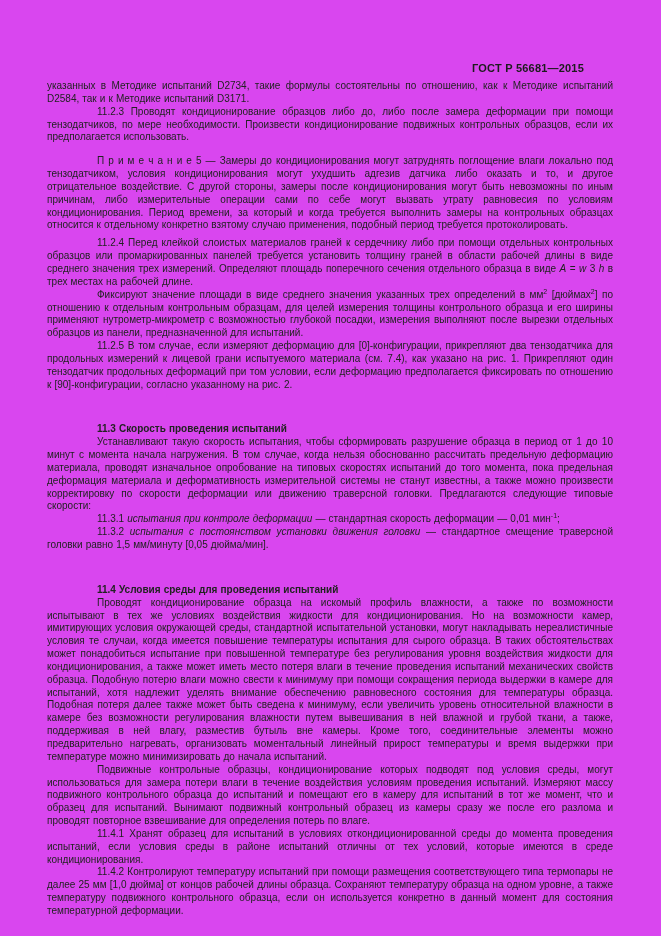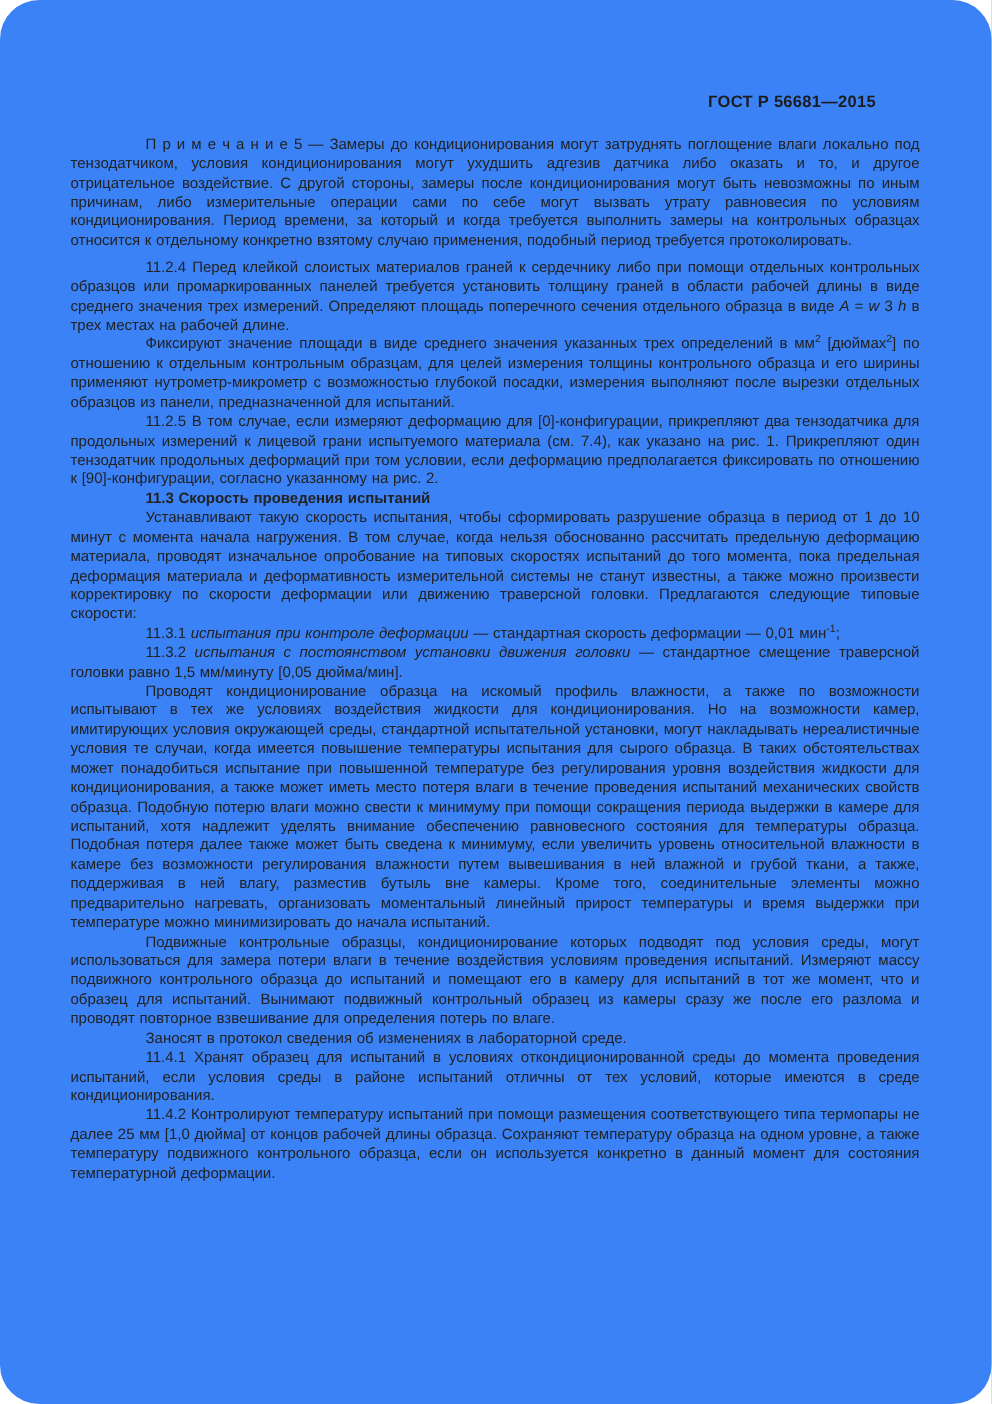--- a/index.html
+++ b/index.html
@@ -11,22 +11,21 @@
     width: 661px;
     height: 936px;
     position: relative;
     font-family: "Liberation Sans", sans-serif;
     color: #222222;
     overflow: hidden;
   }
   .page {
     position: absolute;
     inset: 0;
-    background: #3b82f6;
-    border-radius: 26px;
+    background: #d946ef;
   }
   .doc-header {
     position: absolute;
     top: 62px;
     left: 47px;
     width: 537px; 
     text-align: right;
     font-size: 11px;
     font-weight: bold;
     letter-spacing: 0.2px;
@@ -45,20 +44,21 @@
     text-align: justify;
     text-indent: 50px;
     word-spacing: 0.3px;
   }
   .text-block p.noindent {
     text-indent: 0;
   }
   .text-block p.heading {
     font-weight: bold;
     text-align: left;
+    margin-top: 32px;
   }
   .text-block p.note {
     margin-top: 11px;
     margin-bottom: 5px;
   }
   .run-i { font-style: italic; }
   .run-sup {
     font-size: 7px;
     vertical-align: 4px;
     line-height: 0;
@@ -73,28 +73,30 @@
     color: #222222;
   }
 </style>
 </head>
 <body>
 
 <div class="page">
   <div class="doc-header">ГОСТ Р 56681—2015</div>
 
   <main class="text-block">
+      <p class="body noindent">указанных в Методике испытаний D2734, такие формулы состоятельны по отношению, как к Методике испытаний D2584, так и к Методике испытаний D3171.</p>
+      <p class="body">11.2.3 Проводят кондиционирование образцов либо до, либо после замера деформации при помощи тензодатчиков, по мере необходимости. Произвести кондиционирование подвижных контрольных образцов, если их предполагается использовать.</p>
       <p class="note">П р и м е ч а н и е 5 — Замеры до кондиционирования могут затруднять поглощение влаги локально под тензодатчиком, условия кондиционирования могут ухудшить адгезив датчика либо оказать и то, и другое отрицательное воздействие. С другой стороны, замеры после кондиционирования могут быть невозможны по иным причинам, либо измерительные операции сами по себе могут вызвать утрату равновесия по условиям кондиционирования. Период времени, за который и когда требуется выполнить замеры на контрольных образцах относится к отдельному конкретно взятому случаю применения, подобный период требуется протоколировать.</p>
       <p class="body">11.2.4 Перед клейкой слоистых материалов граней к сердечнику либо при помощи отдельных контрольных образцов или промаркированных панелей требуется установить толщину граней в области рабочей длины в виде среднего значения трех измерений. Определяют площадь поперечного сечения отдельного образца в виде <span class="run-i">A</span> = <span class="run-i">w</span> 3 <span class="run-i">h</span> в трех местах на рабочей длине.</p>
       <p class="body">Фиксируют значение площади в виде среднего значения указанных трех определений в мм<span class="run-sup">2</span> [дюймах<span class="run-sup">2</span>] по отношению к отдельным контрольным образцам, для целей измерения толщины контрольного образца и его ширины применяют нутрометр-микрометр с возможностью глубокой посадки, измерения выполняют после вырезки отдельных образцов из панели, предназначенной для испытаний.</p>
       <p class="body">11.2.5 В том случае, если измеряют деформацию для [0]-конфигурации, прикрепляют два тензодатчика для продольных измерений к лицевой грани испытуемого материала (см. 7.4), как указано на рис. 1. Прикрепляют один тензодатчик продольных деформаций при том условии, если деформацию предполагается фиксировать по отношению к [90]-конфигурации, согласно указанному на рис. 2.</p>
       <p class="heading">11.3 Скорость проведения испытаний</p>
       <p class="body">Устанавливают такую скорость испытания, чтобы сформировать разрушение образца в период от 1 до 10 минут с момента начала нагружения. В том случае, когда нельзя обоснованно рассчитать предельную деформацию материала, проводят изначальное опробование на типовых скоростях испытаний до того момента, пока предельная деформация материала и деформативность измерительной системы не станут известны, а также можно произвести корректировку по скорости деформации или движению траверсной головки. Предлагаются следующие типовые скорости:</p>
       <p class="body">11.3.1 <span class="run-i">испытания при контроле деформации</span> — стандартная скорость деформации — 0,01 мин<span class="run-sup">-1</span>;</p>
       <p class="body">11.3.2 <span class="run-i">испытания с постоянством установки движения головки</span> — стандартное смещение траверсной головки равно 1,5 мм/минуту [0,05 дюйма/мин].</p>
+      <p class="heading">11.4 Условия среды для проведения испытаний</p>
       <p class="body">Проводят кондиционирование образца на искомый профиль влажности, а также по возможности испытывают в тех же условиях воздействия жидкости для кондиционирования. Но на возможности камер, имитирующих условия окружающей среды, стандартной испытательной установки, могут накладывать нереалистичные условия те случаи, когда имеется повышение температуры испытания для сырого образца. В таких обстоятельствах может понадобиться испытание при повышенной температуре без регулирования уровня воздействия жидкости для кондиционирования, а также может иметь место потеря влаги в течение проведения испытаний механических свойств образца. Подобную потерю влаги можно свести к минимуму при помощи сокращения периода выдержки в камере для испытаний, хотя надлежит уделять внимание обеспечению равновесного состояния для температуры образца. Подобная потеря далее также может быть сведена к минимуму, если увеличить уровень относительной влажности в камере без возможности регулирования влажности путем вывешивания в ней влажной и грубой ткани, а также, поддерживая в ней влагу, разместив бутыль вне камеры. Кроме того, соединительные элементы можно предварительно нагревать, организовать моментальный линейный прирост температуры и время выдержки при температуре можно минимизировать до начала испытаний.</p>
       <p class="body">Подвижные контрольные образцы, кондиционирование которых подводят под условия среды, могут использоваться для замера потери влаги в течение воздействия условиям проведения испытаний. Измеряют массу подвижного контрольного образца до испытаний и помещают его в камеру для испытаний в тот же момент, что и образец для испытаний. Вынимают подвижный контрольный образец из камеры сразу же после его разлома и проводят повторное взвешивание для определения потерь по влаге.</p>
-      <p class="body">Заносят в протокол сведения об изменениях в лабораторной среде.</p>
       <p class="body">11.4.1 Хранят образец для испытаний в условиях откондиционированной среды до момента проведения испытаний, если условия среды в районе испытаний отличны от тех условий, которые имеются в среде кондиционирования.</p>
       <p class="body">11.4.2 Контролируют температуру испытаний при помощи размещения соответствующего типа термопары не далее 25 мм [1,0 дюйма] от концов рабочей длины образца. Сохраняют температуру образца на одном уровне, а также температуру подвижного контрольного образца, если он используется конкретно в данный момент для состояния температурной деформации.</p>
     </main>
 
 </div>
 
 </body></html>

